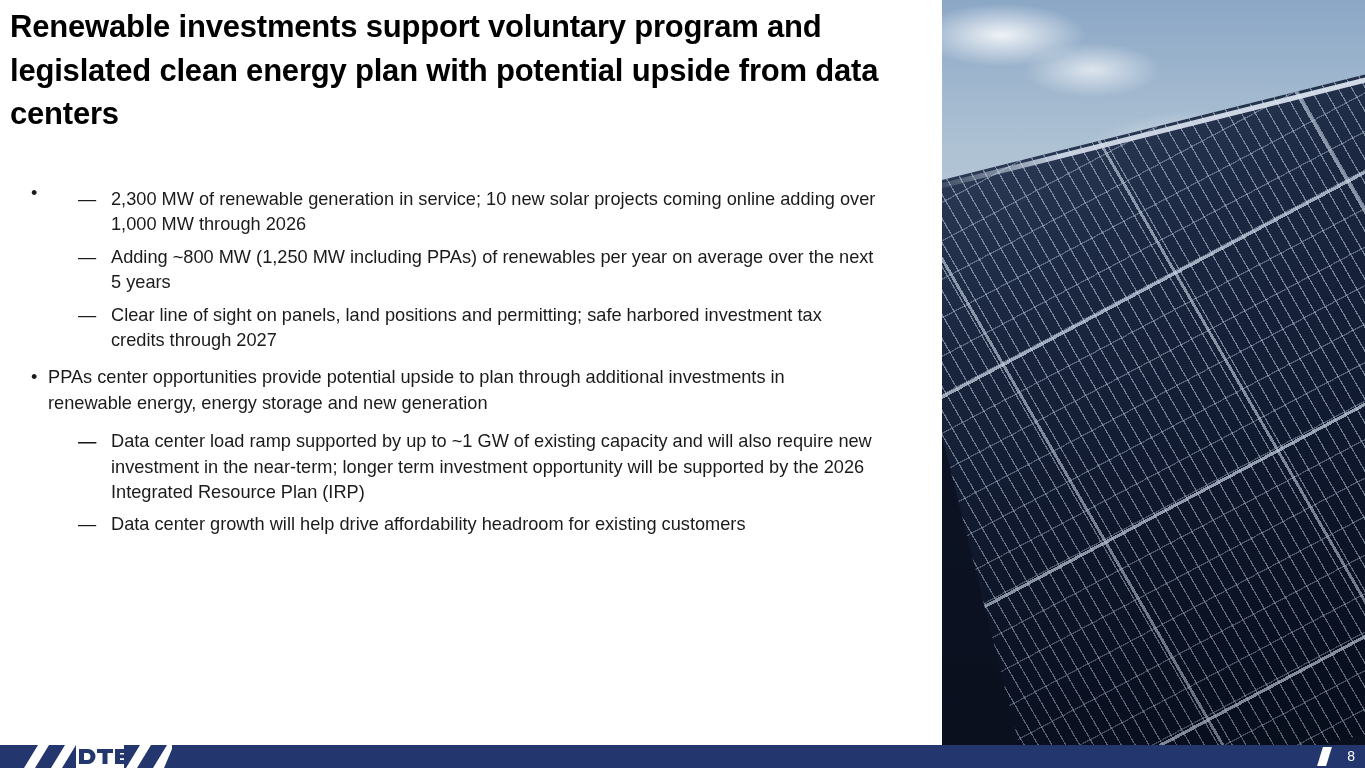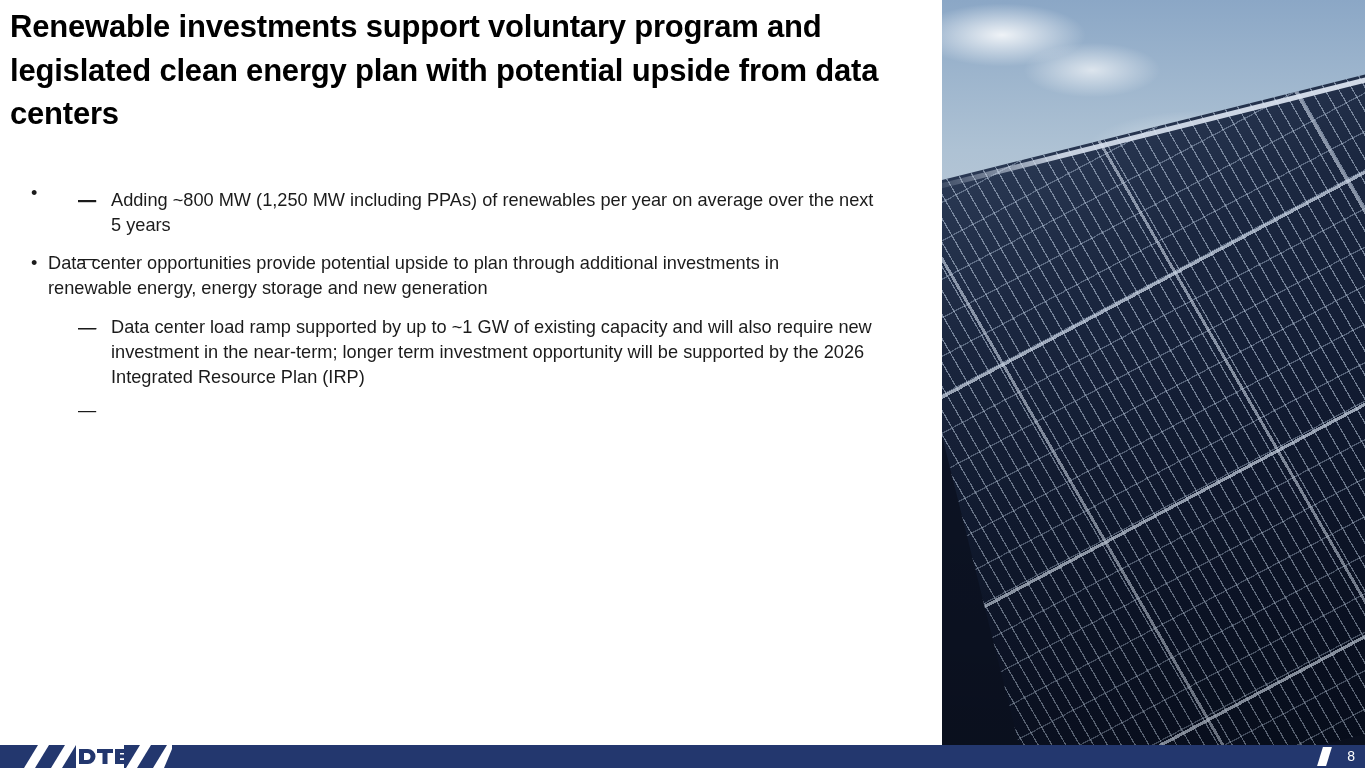--- a/index.html
+++ b/index.html
@@ -196,51 +196,54 @@
   <h1 class="title">Renewable investments support voluntary program and legislated clean energy plan with potential upside from data centers</h1>
 
   <div class="body">
 
     <div class="l1">
       <span class="mark">•</span>
     </div>
 
     <div class="l2">
       <span class="mark">—</span>
+      <span>2,300 MW of renewable generation in service; 10 new solar projects coming online adding over 1,000 MW through 2026</span>
     </div>
 
     <div class="l2">
       <span class="mark">—</span>
       <span>Adding ~800 MW (1,250 MW including PPAs) of renewables per year on average over the next 5 years</span>
     </div>
 
     <div class="l2 gap-after">
       <span class="mark">—</span>
+      <span>Clear line of sight on panels, land positions and permitting; safe harbored investment tax credits through 2027</span>
     </div>
 
     <div class="l1">
       <span class="mark">•</span>
-      <span>Data center opportunities provide potential upside to plan through additional investments in renewable energy, energy storage and new generation</span>
+      <span>PPAs center opportunities provide potential upside to plan through additional investments in renewable energy, energy storage and new generation</span>
     </div>
 
     <div class="l2 gap-before">
       <span class="mark">—</span>
     </div>
 
     <div class="l2">
       <span class="mark">—</span>
     </div>
 
     <div class="l2">
       <span class="mark">—</span>
       <span>Data center load ramp supported by up to ~1 GW of existing capacity and will also require new investment in the near-term; longer term investment opportunity will be supported by the 2026 Integrated Resource Plan (IRP)</span>
     </div>
 
     <div class="l2">
       <span class="mark">—</span>
+      <span>Data center growth will help drive affordability headroom for existing customers</span>
     </div>
 
   </div>
 
   <div class="photo">
     <div class="sky"></div>
     <div class="panel-field"></div>
     <div class="panel-edge"></div>
     <div class="photo-shade"></div>
   </div>

